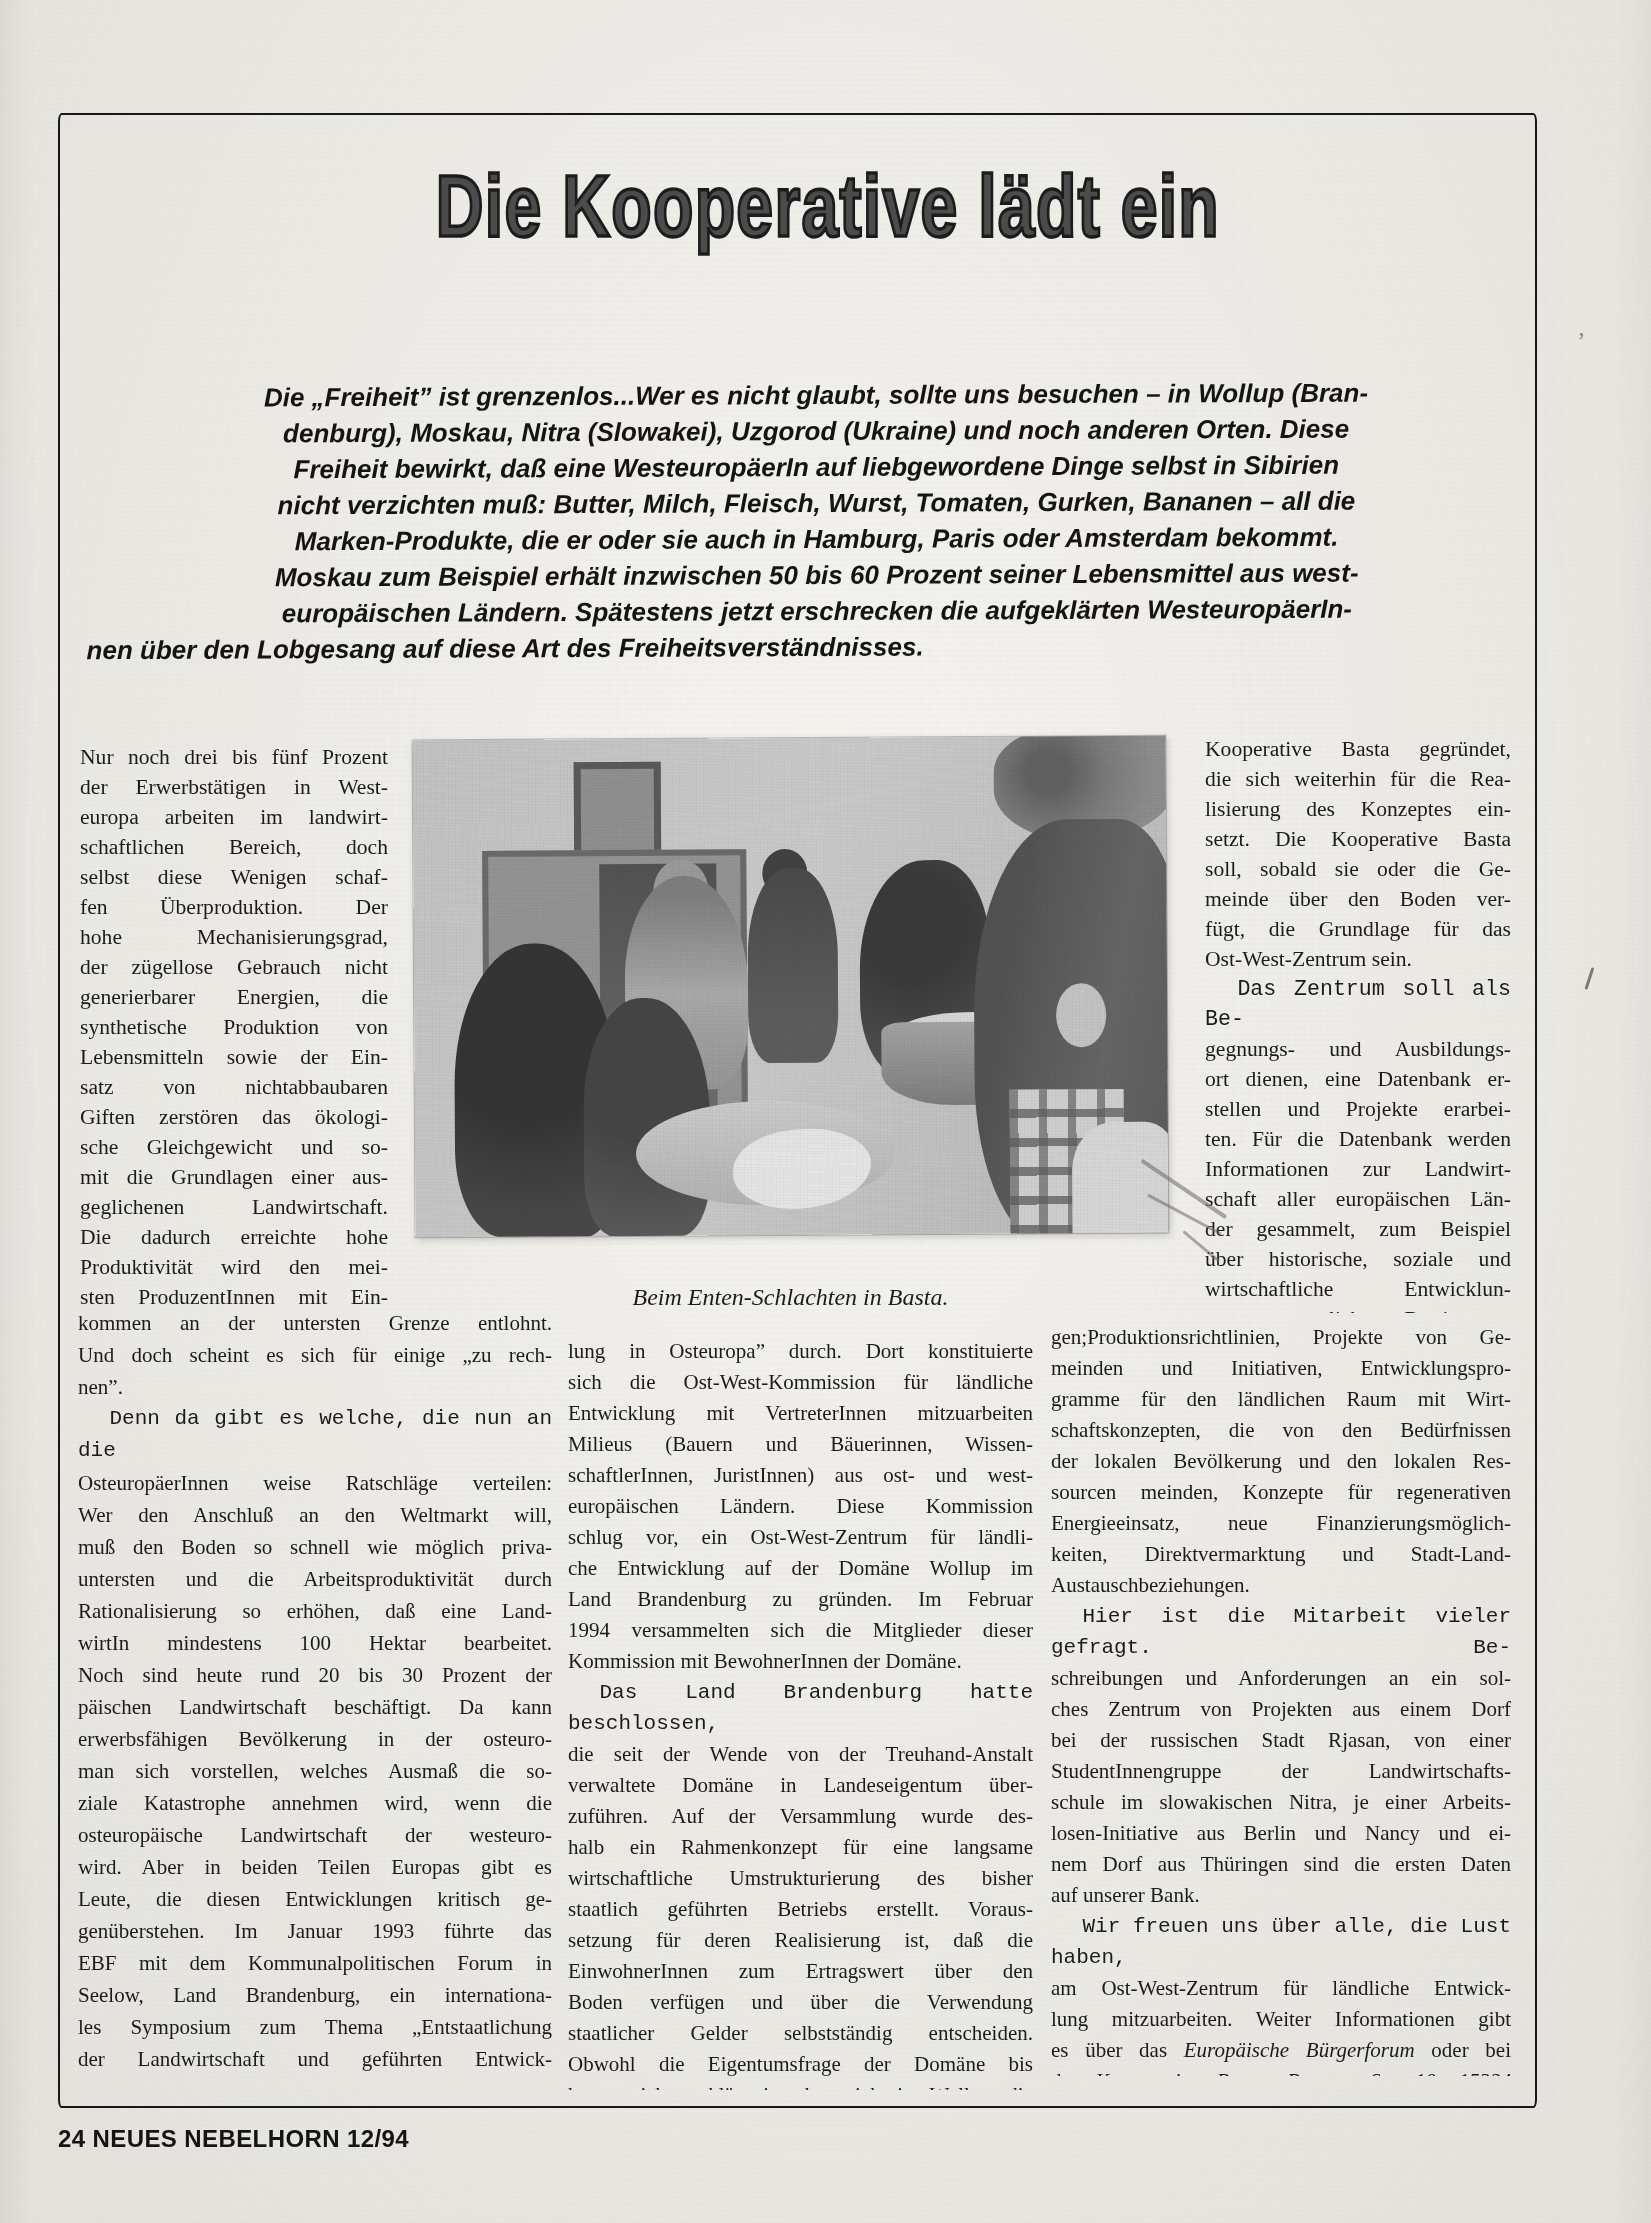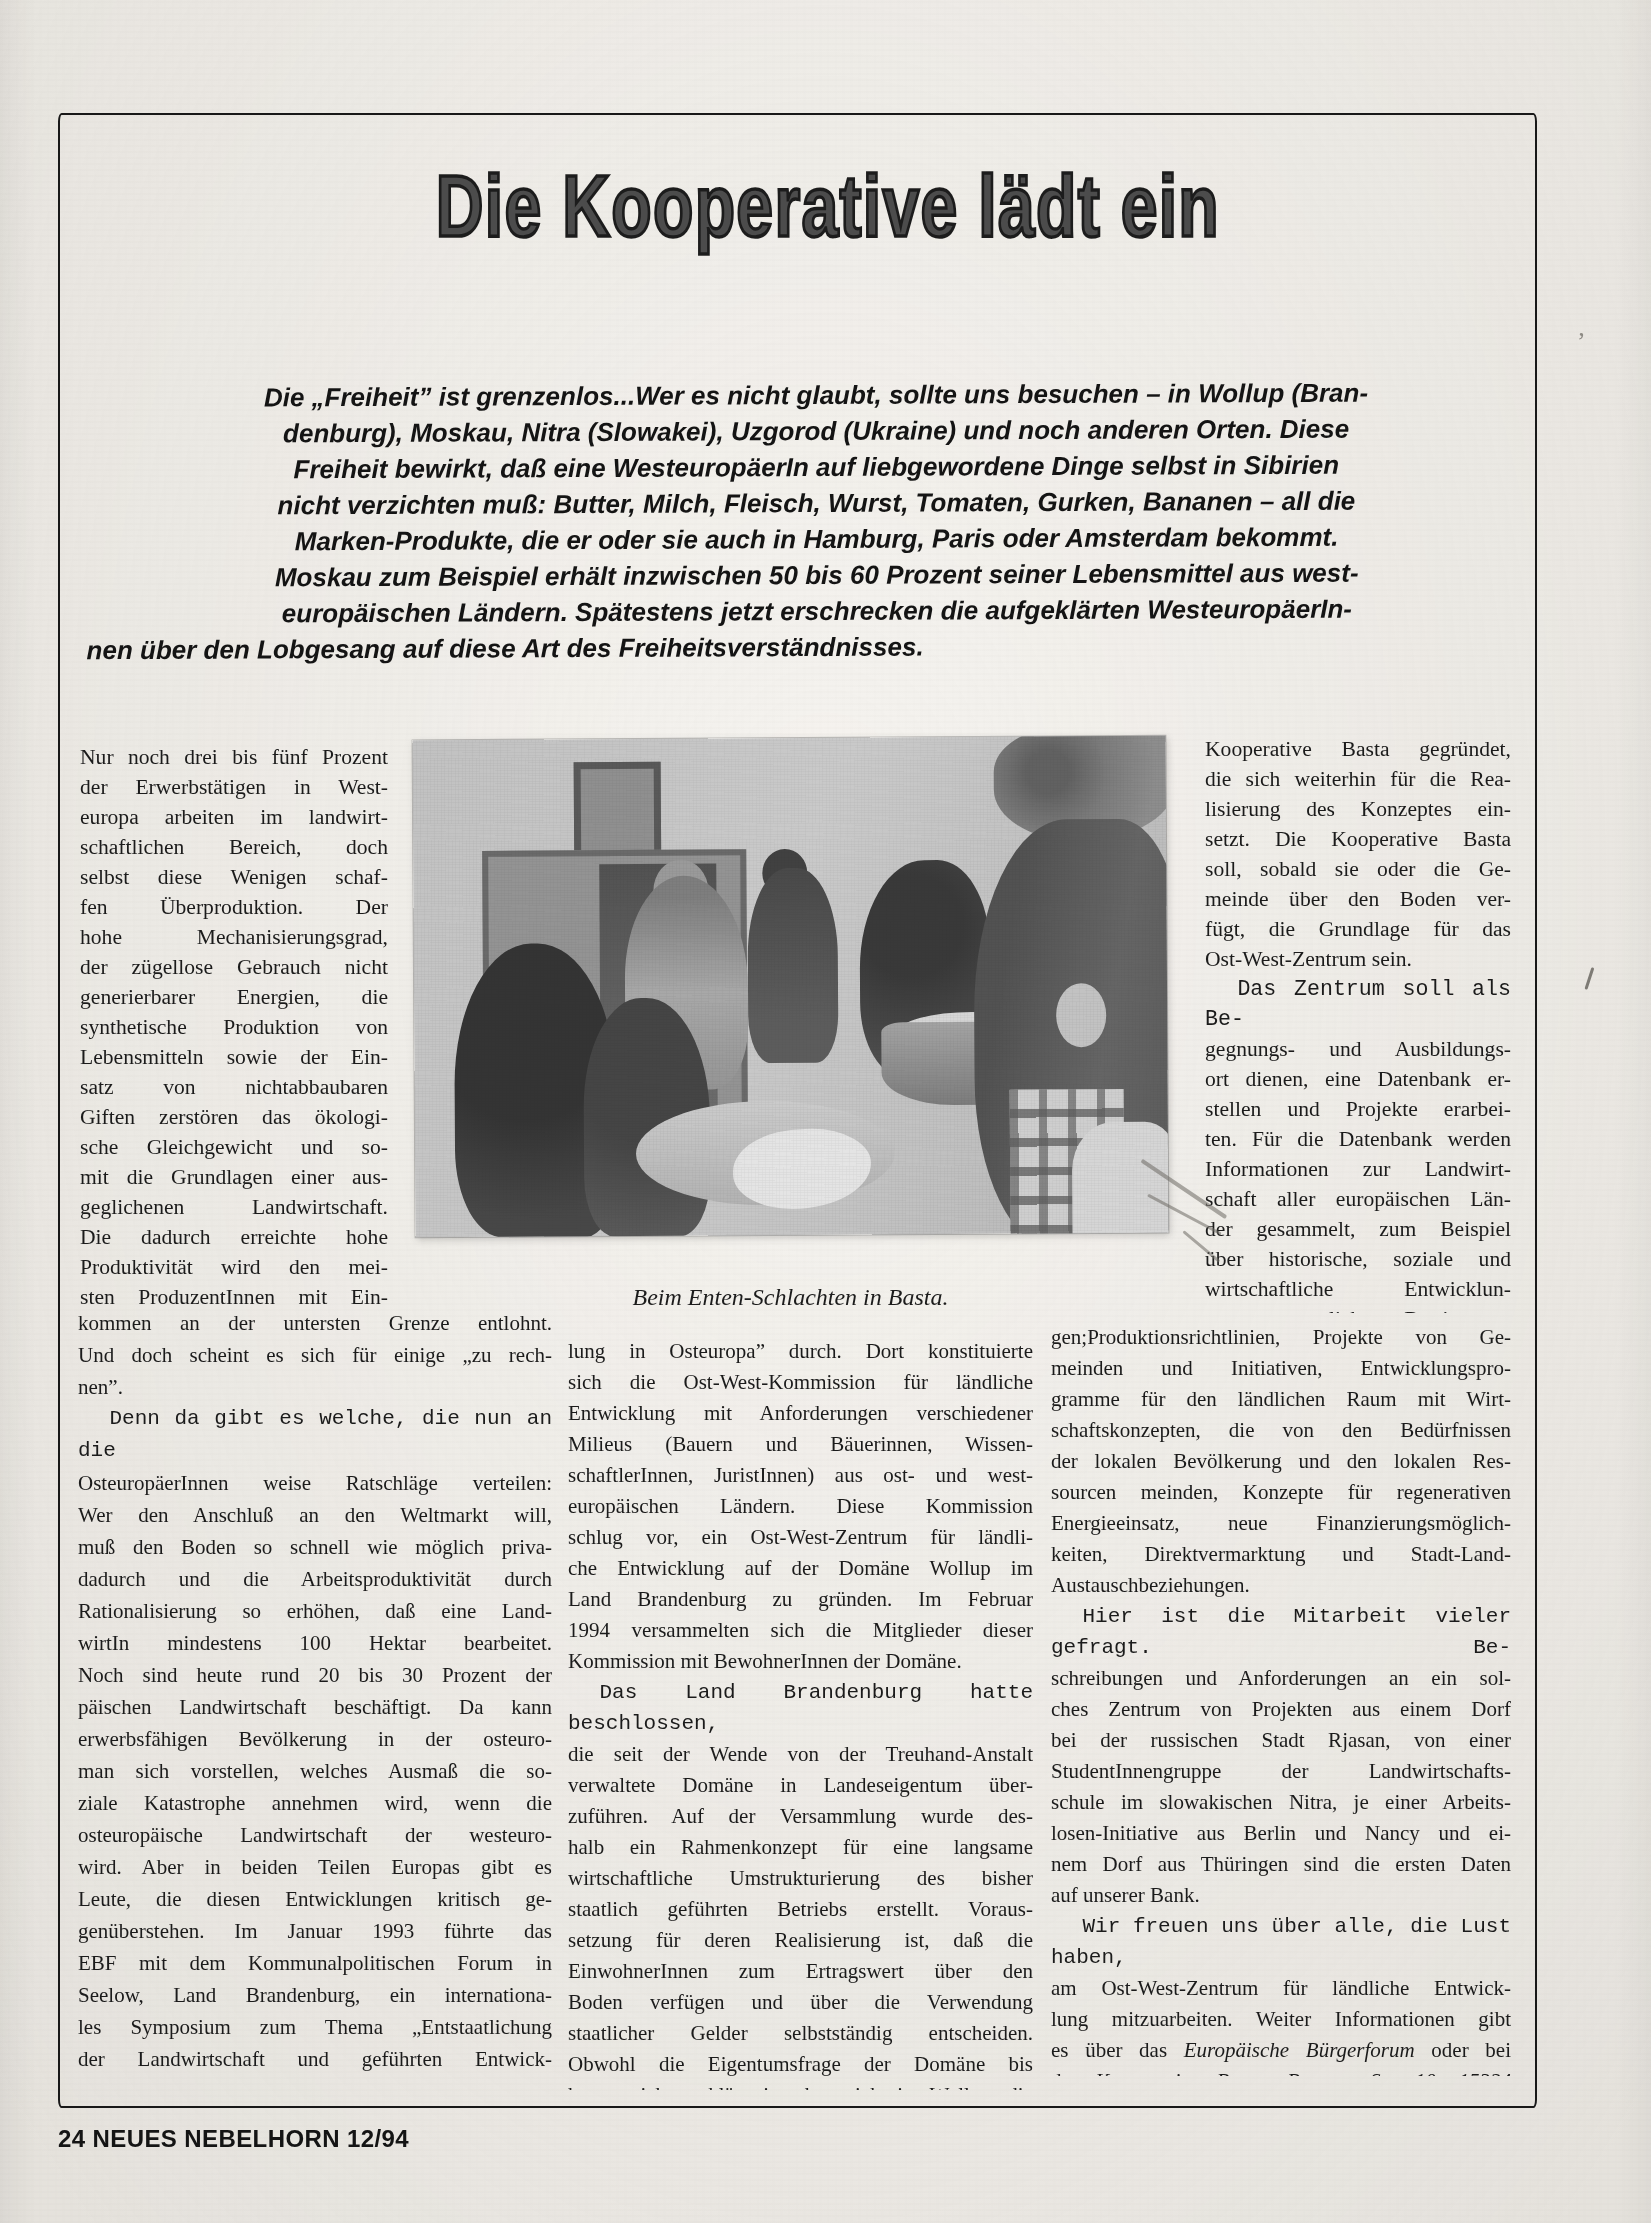--- a/index.html
+++ b/index.html
@@ -193,41 +193,41 @@
     <div class="line"><span>gen, gesetzliche Bestimmun-</span></div>
   </div>
 <div class="col" id="col1w">
     <div class="line"><span>kommen an der untersten Grenze entlohnt.</span></div>
     <div class="line"><span>Und doch scheint es sich für einige „zu rech-</span></div>
     <div class="line endline"><span>nen”.</span></div>
     <div class="line indent"><span>Denn da gibt es welche, die nun an die</span></div>
     <div class="line"><span>OsteuropäerInnen weise Ratschläge verteilen:</span></div>
     <div class="line"><span>Wer den Anschluß an den Weltmarkt will,</span></div>
     <div class="line"><span>muß den Boden so schnell wie möglich priva-</span></div>
-    <div class="line"><span>dadurch und die Arbeitsproduktivität durch</span></div>
+    <div class="line"><span>untersten und die Arbeitsproduktivität durch</span></div>
     <div class="line"><span>Rationalisierung so erhöhen, daß eine Land-</span></div>
     <div class="line"><span>wirtIn mindestens 100 Hektar bearbeitet.</span></div>
     <div class="line"><span>Noch sind heute rund 20 bis 30 Prozent der</span></div>
     <div class="line"><span>päischen Landwirtschaft beschäftigt. Da kann</span></div>
     <div class="line"><span>erwerbsfähigen Bevölkerung in der osteuro-</span></div>
     <div class="line"><span>man sich vorstellen, welches Ausmaß die so-</span></div>
     <div class="line"><span>ziale Katastrophe annehmen wird, wenn die</span></div>
     <div class="line"><span>osteuropäische Landwirtschaft der westeuro-</span></div>
     <div class="line"><span>wird. Aber in beiden Teilen Europas gibt es</span></div>
     <div class="line"><span>Leute, die diesen Entwicklungen kritisch ge-</span></div>
     <div class="line"><span>genüberstehen. Im Januar 1993 führte das</span></div>
     <div class="line"><span>EBF mit dem Kommunalpolitischen Forum in</span></div>
     <div class="line"><span>Seelow, Land Brandenburg, ein internationa-</span></div>
     <div class="line"><span>les Symposium zum Thema „Entstaatlichung</span></div>
     <div class="line"><span>der Landwirtschaft und geführten Entwick-</span></div>
   </div>
 <div class="col" id="col2">
     <div class="line"><span>lung in Osteuropa” durch. Dort konstituierte</span></div>
     <div class="line"><span>sich die Ost-West-Kommission für ländliche</span></div>
-    <div class="line"><span>Entwicklung mit Anforderungen verschiedener</span></div>
+    <div class="line"><span>Entwicklung mit VertreterInnen mitzuarbeiten</span></div>
     <div class="line"><span>Milieus (Bauern und Bäuerinnen, Wissen-</span></div>
     <div class="line"><span>schaftlerInnen, JuristInnen) aus ost- und west-</span></div>
     <div class="line"><span>europäischen Ländern. Diese Kommission</span></div>
     <div class="line"><span>schlug vor, ein Ost-West-Zentrum für ländli-</span></div>
     <div class="line"><span>che Entwicklung auf der Domäne Wollup im</span></div>
     <div class="line"><span>Land Brandenburg zu gründen. Im Februar</span></div>
     <div class="line"><span>1994 versammelten sich die Mitglieder dieser</span></div>
     <div class="line endline"><span>Kommission mit BewohnerInnen der Domäne.</span></div>
     <div class="line indent"><span>Das Land Brandenburg hatte beschlossen,</span></div>
     <div class="line"><span>die seit der Wende von der Treuhand-Anstalt</span></div>

